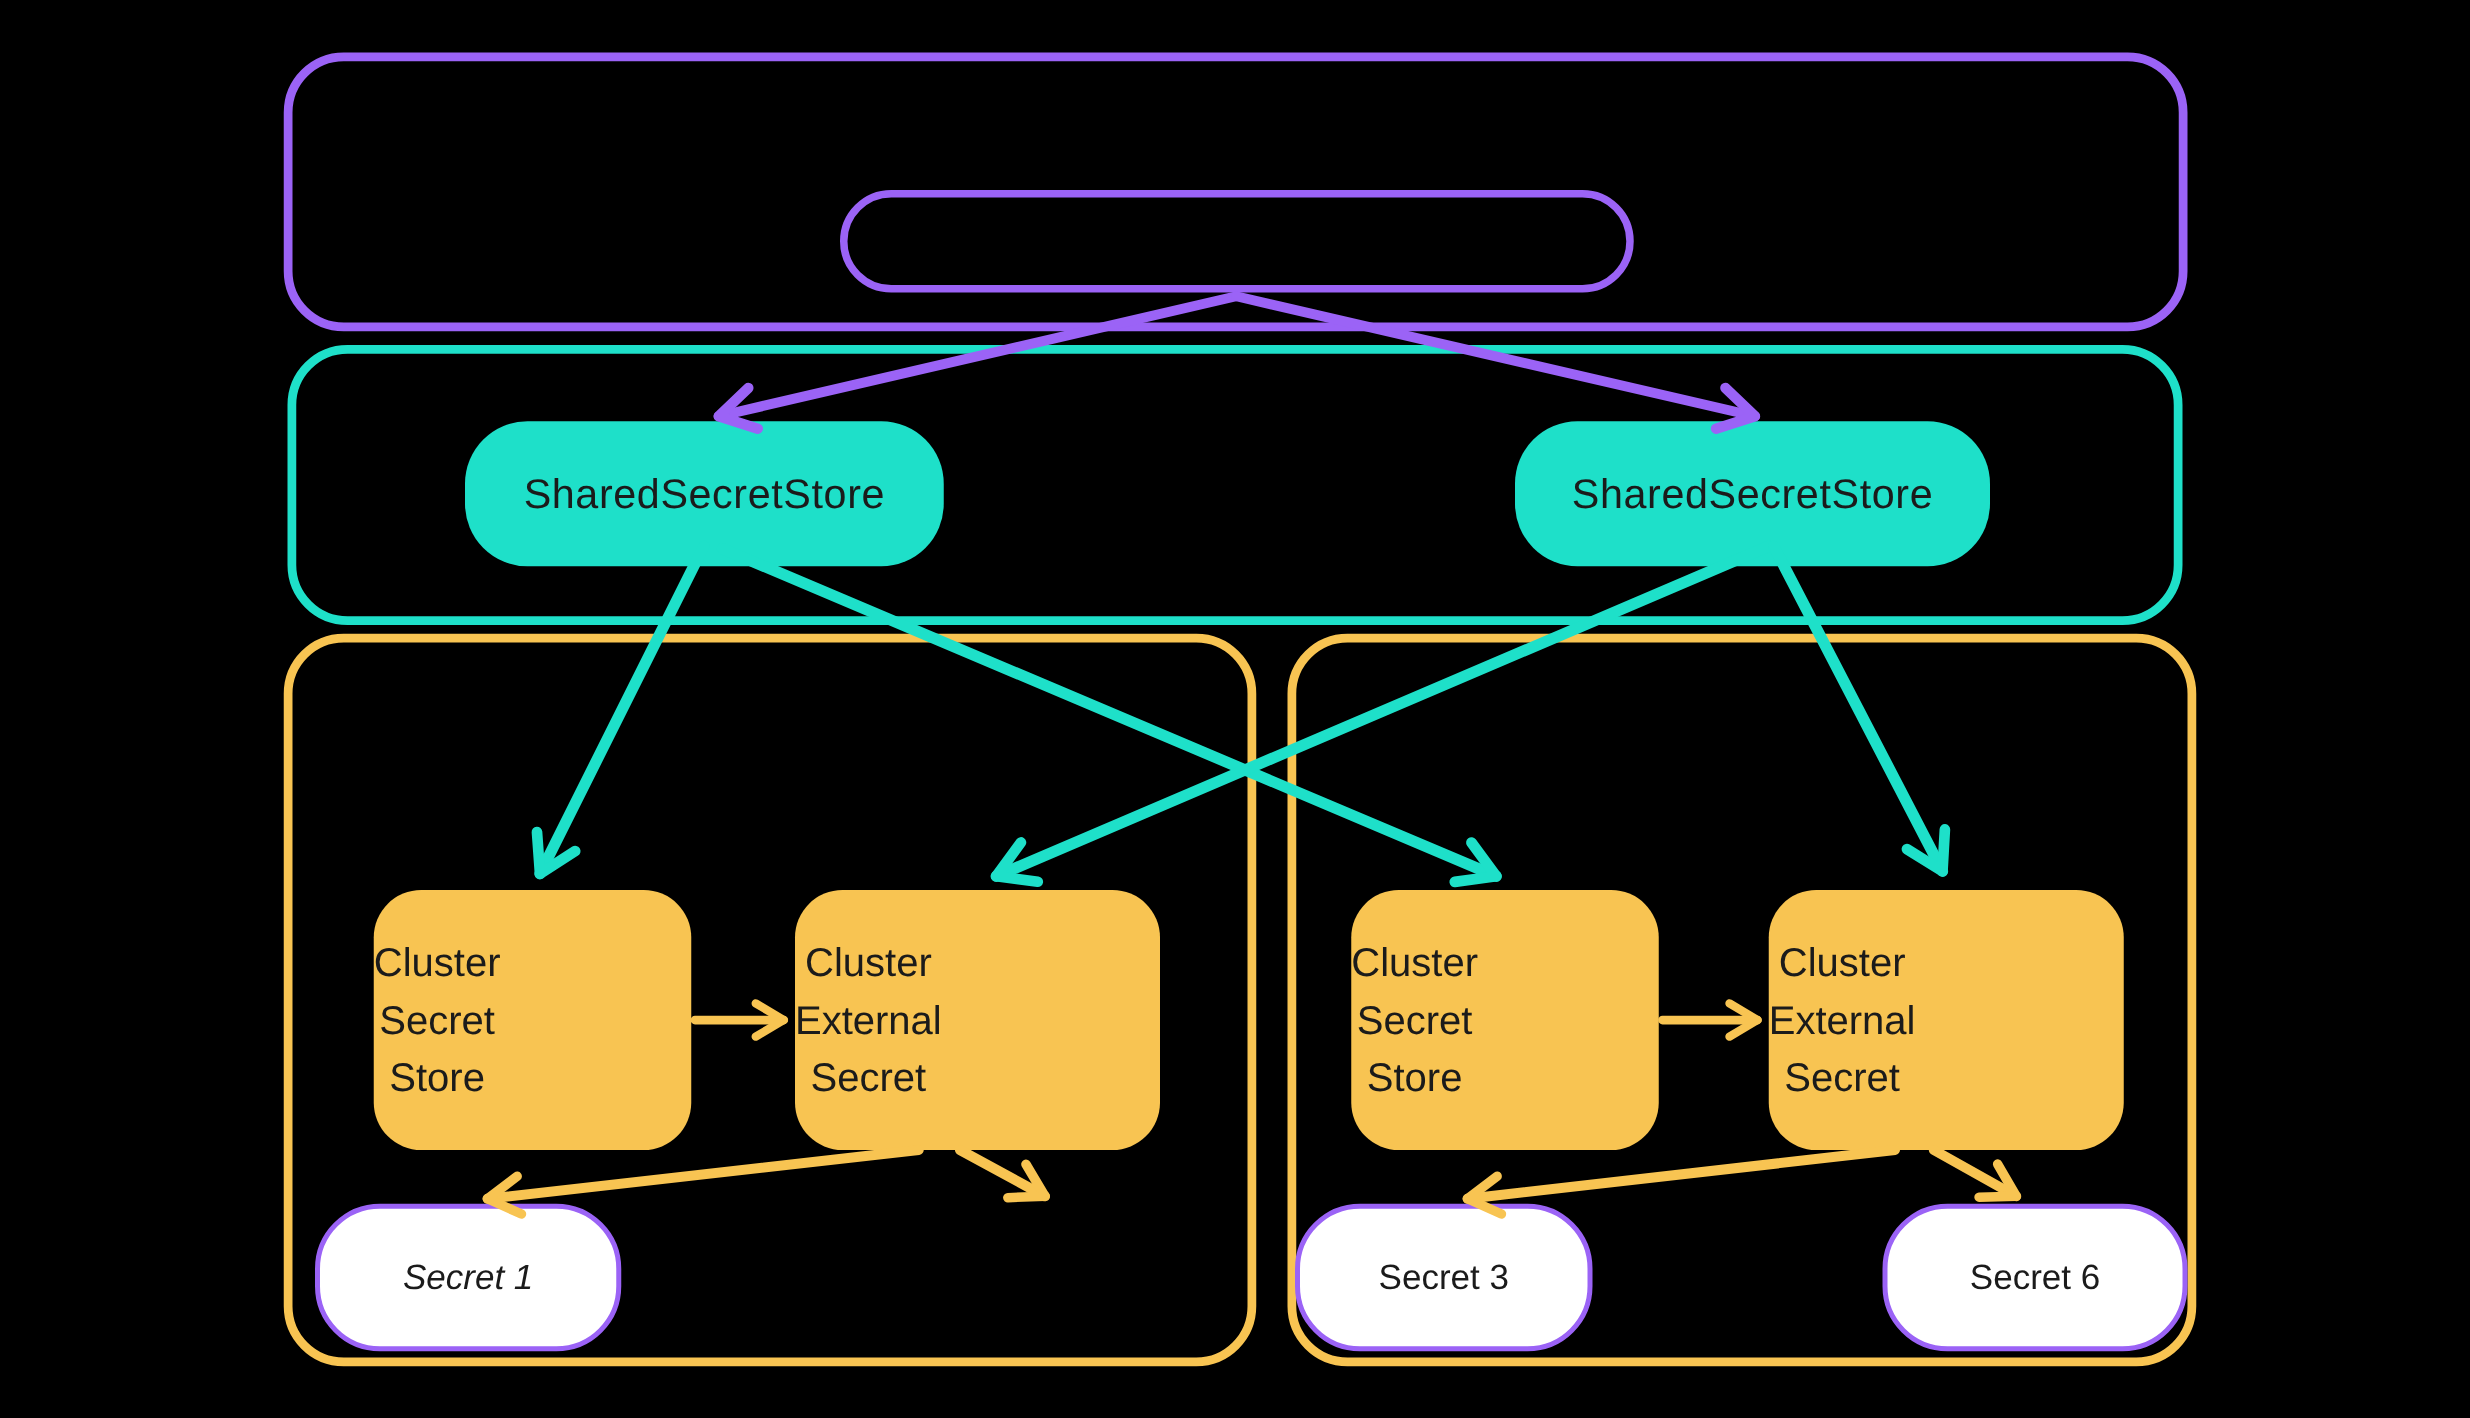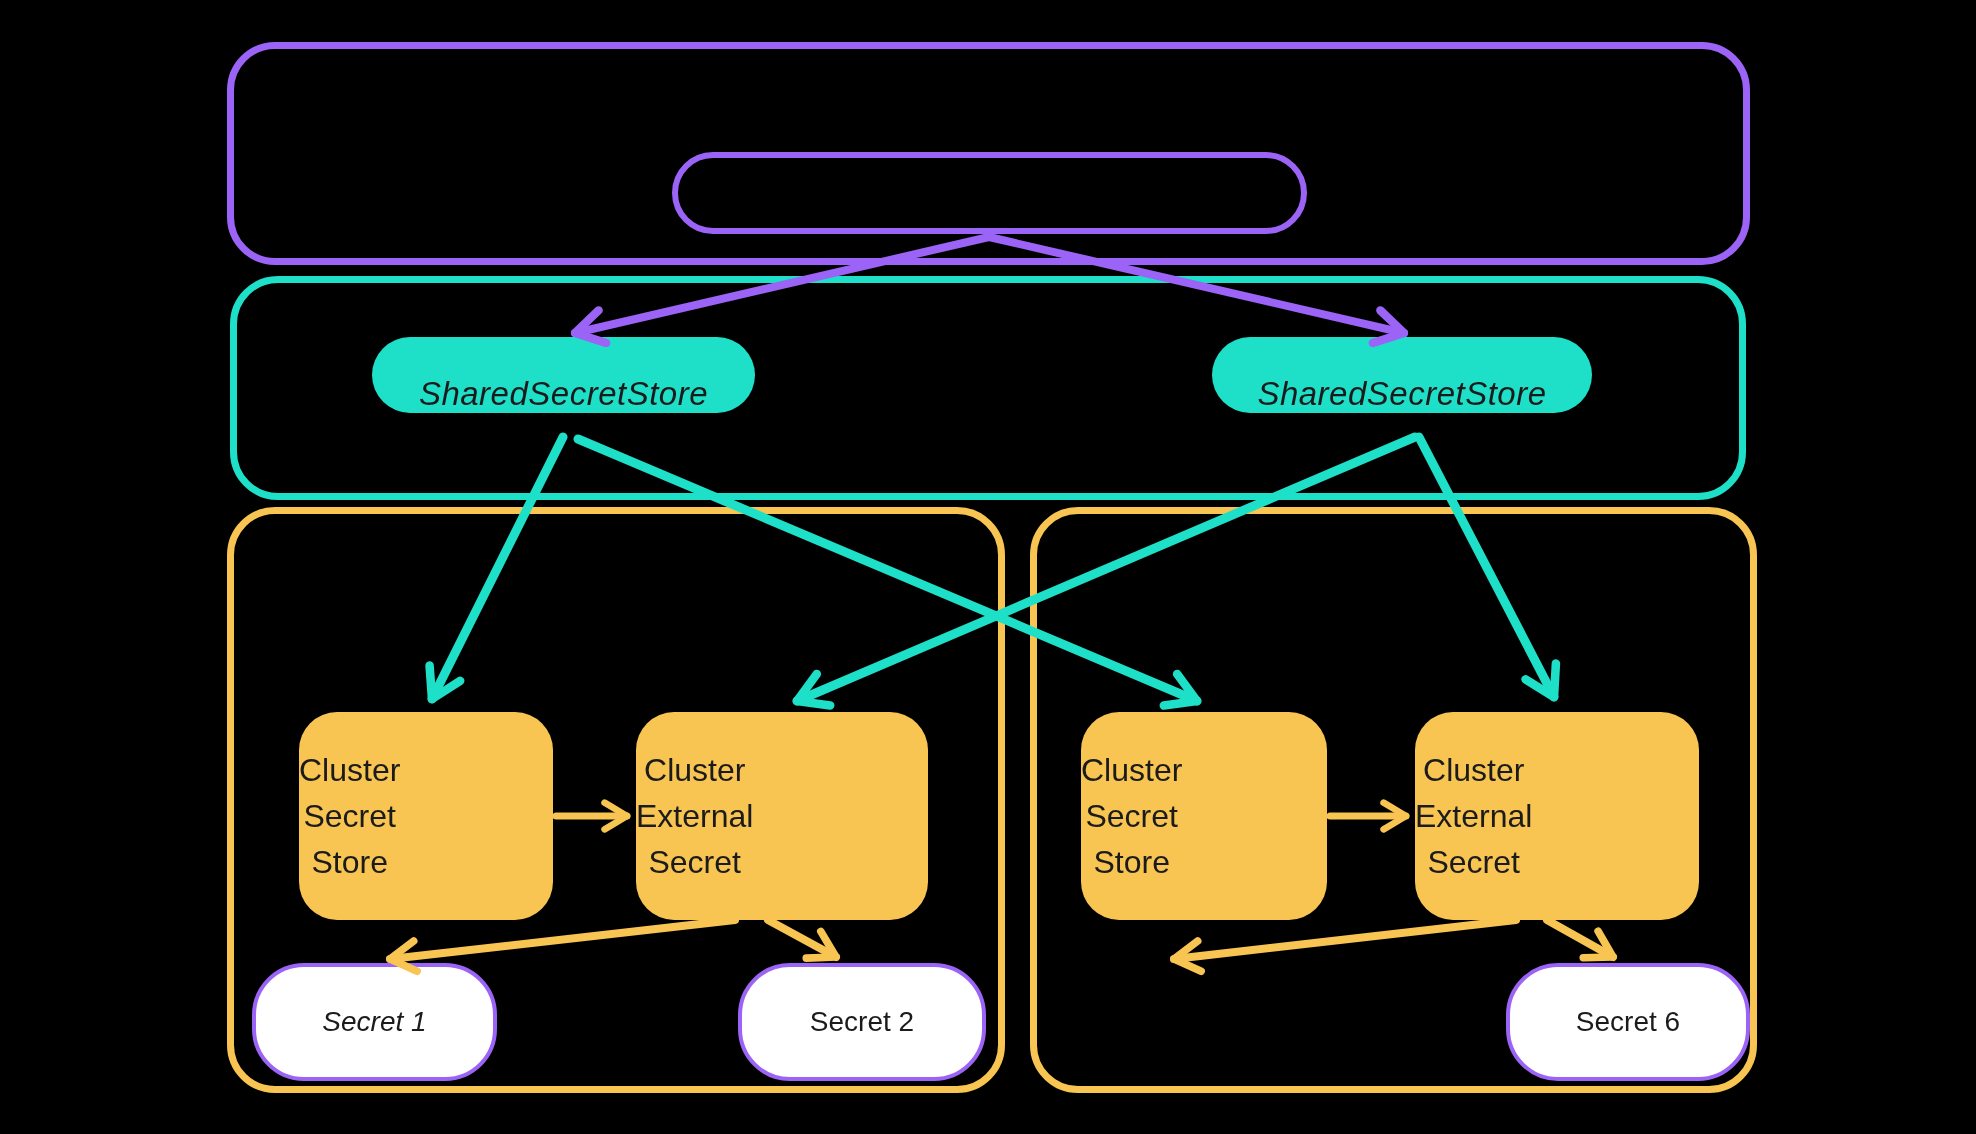--- a/index.html
+++ b/index.html
@@ -15,23 +15,23 @@
 
   
   .purple-box{left:227px;top:42px;width:1523px;height:223px;border:7px solid var(--purple);border-radius:48px;}
   .inner-pill{left:672px;top:152px;width:635px;height:82px;border:6px solid var(--purple);border-radius:41px;}
   .teal-box{left:230px;top:276px;width:1516px;height:224px;border:7px solid var(--teal);border-radius:48px;}
   .cluster1{left:227px;top:507px;width:778px;height:586px;border:7px solid var(--yellow);border-radius:48px;}
   .cluster2{left:1030px;top:507px;width:727px;height:586px;border:7px solid var(--yellow);border-radius:48px;}
 
   
   .sss{
-    background:var(--teal);border-radius:50px;height:76px;top:337px;
-    display:flex;align-items:flex-end;justify-content:center;
-    color:var(--label_text);font-size:33px;letter-spacing:.5px;font-style:italic;
+    background:var(--teal);border-radius:50px;height:116px;top:337px;
+    display:flex;align-items:center;justify-content:center;
+    color:var(--label_text);font-size:33px;letter-spacing:.5px;
   }
   .sss1{left:372px;width:383px;}
   .sss2{left:1212px;width:380px;}
 
   .ybox{
     background:var(--yellow);border-radius:38px;height:208px;top:712px;
     display:flex;align-items:center;justify-content:flex-start;text-align:center;
     color:var(--label_text);font-size:32px;line-height:46px;
   }
   .css1{left:299px;width:254px;}
@@ -89,37 +89,37 @@
   <div class="abs ybox ces1">
     <div class="ylabel">
       <span>Cluster</span>
       <span>External</span>
       <span>Secret</span>
     </div>
   </div>
   <div class="abs secret s1">
     <span>Secret 1</span>
   </div>
-  <div class="abs secret s2">
-    <span>Secret 2</span>
-  </div>
 
   <div class="abs ybox css2">
     <div class="ylabel">
       <span>Cluster</span>
       <span>Secret</span>
       <span>Store</span>
     </div>
   </div>
   <div class="abs ybox ces2">
     <div class="ylabel">
       <span>Cluster</span>
       <span>External</span>
       <span>Secret</span>
     </div>
+  </div>
+  <div class="abs secret s3">
+    <span>Secret 3</span>
   </div>
   <div class="abs secret s4">
     <span>Secret 6</span>
   </div>
 
   <svg class="arrows" viewBox="0 0 1976 1134" xmlns="http://www.w3.org/2000/svg">
     <defs>
       <marker id="mk-p" viewBox="0 0 10 10" refX="8.2" refY="5" markerWidth="5.5" markerHeight="5.5" orient="auto-start-reverse">
         <path class="mkp" d="M1.8 1.2 L8.2 5 L1.8 8.8"></path>
       </marker>

